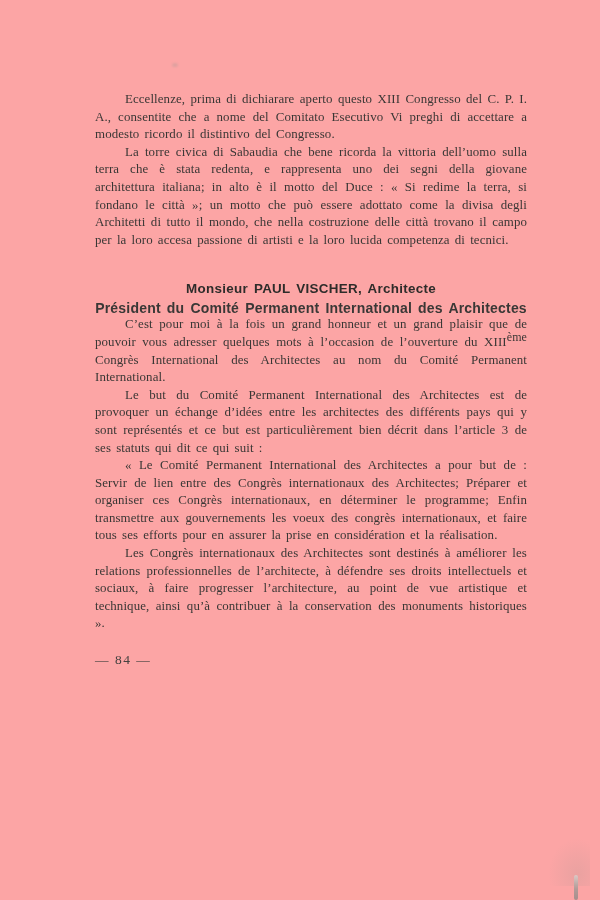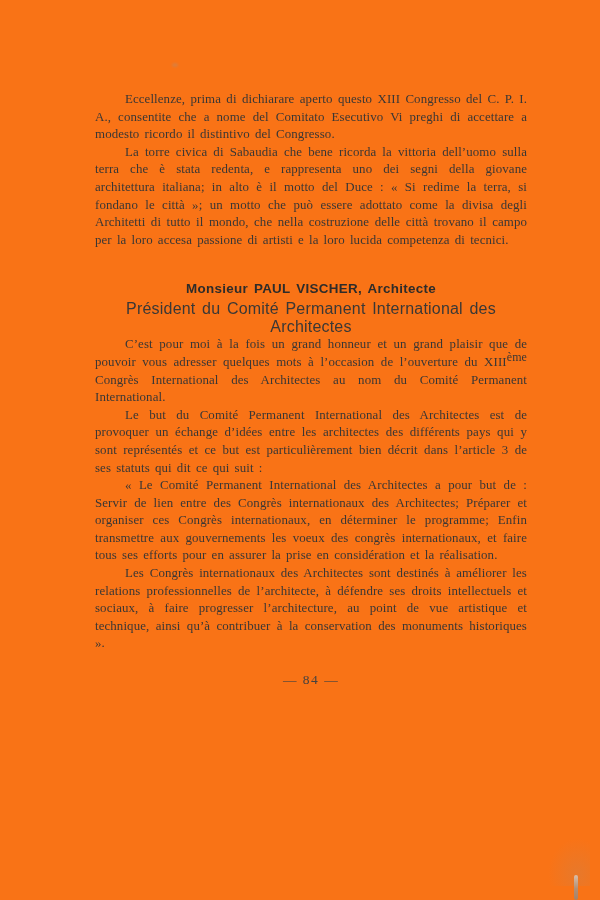--- a/index.html
+++ b/index.html
@@ -4,21 +4,21 @@
 <style>
   html, body { margin:0; padding:0; }
   body {
     width:600px; height:900px;
     background:#ffffff;
     font-family:"Liberation Serif", serif;
   }
   .page {
     position:relative;
     width:600px; height:900px;
-    background:#f97316;
+    background:#fca5a5;
     overflow:hidden;
     color:#3a3735;
   }
   .text-col {
     position:absolute;
     left:95px; top:91px;
     width:432px;
   }
   p.body {
     margin:0;
@@ -37,43 +37,42 @@
   .speech-title {
     margin:0;
     font-size:13.4px;
     font-weight:bold;
     color:#2e2c2a;
     letter-spacing:0.3px;
     word-spacing:2px;
   }
   .speech-subtitle {
     margin:4px 0 0 0;
-    font-size:16px;
-    font-weight:normal;
+    font-size:14px;
+    font-weight:bold;
     color:#3a3836;
     letter-spacing:0.2px;
     word-spacing:2px;
   }
   .salutation {
     margin:26px 0 1px 0;
     font-style:italic;
     font-size:13.4px;
     line-height:17.6px;
     text-indent:46px;
     letter-spacing:0.6px;
   }
   sup.ord {
     font-size:12px;
     line-height:0;
     vertical-align:super;
     margin-top:20px;
   }
   .page-number {
     margin-top:19px;
-    text-align:center;
     font-size:13.5px;
     letter-spacing:1.5px;
     color:#454240;
   }
   .scan-speck {
     position:absolute;
     left:172px; top:63px;
     width:6px; height:4px;
     background:#9a9692;
     opacity:0.30;

